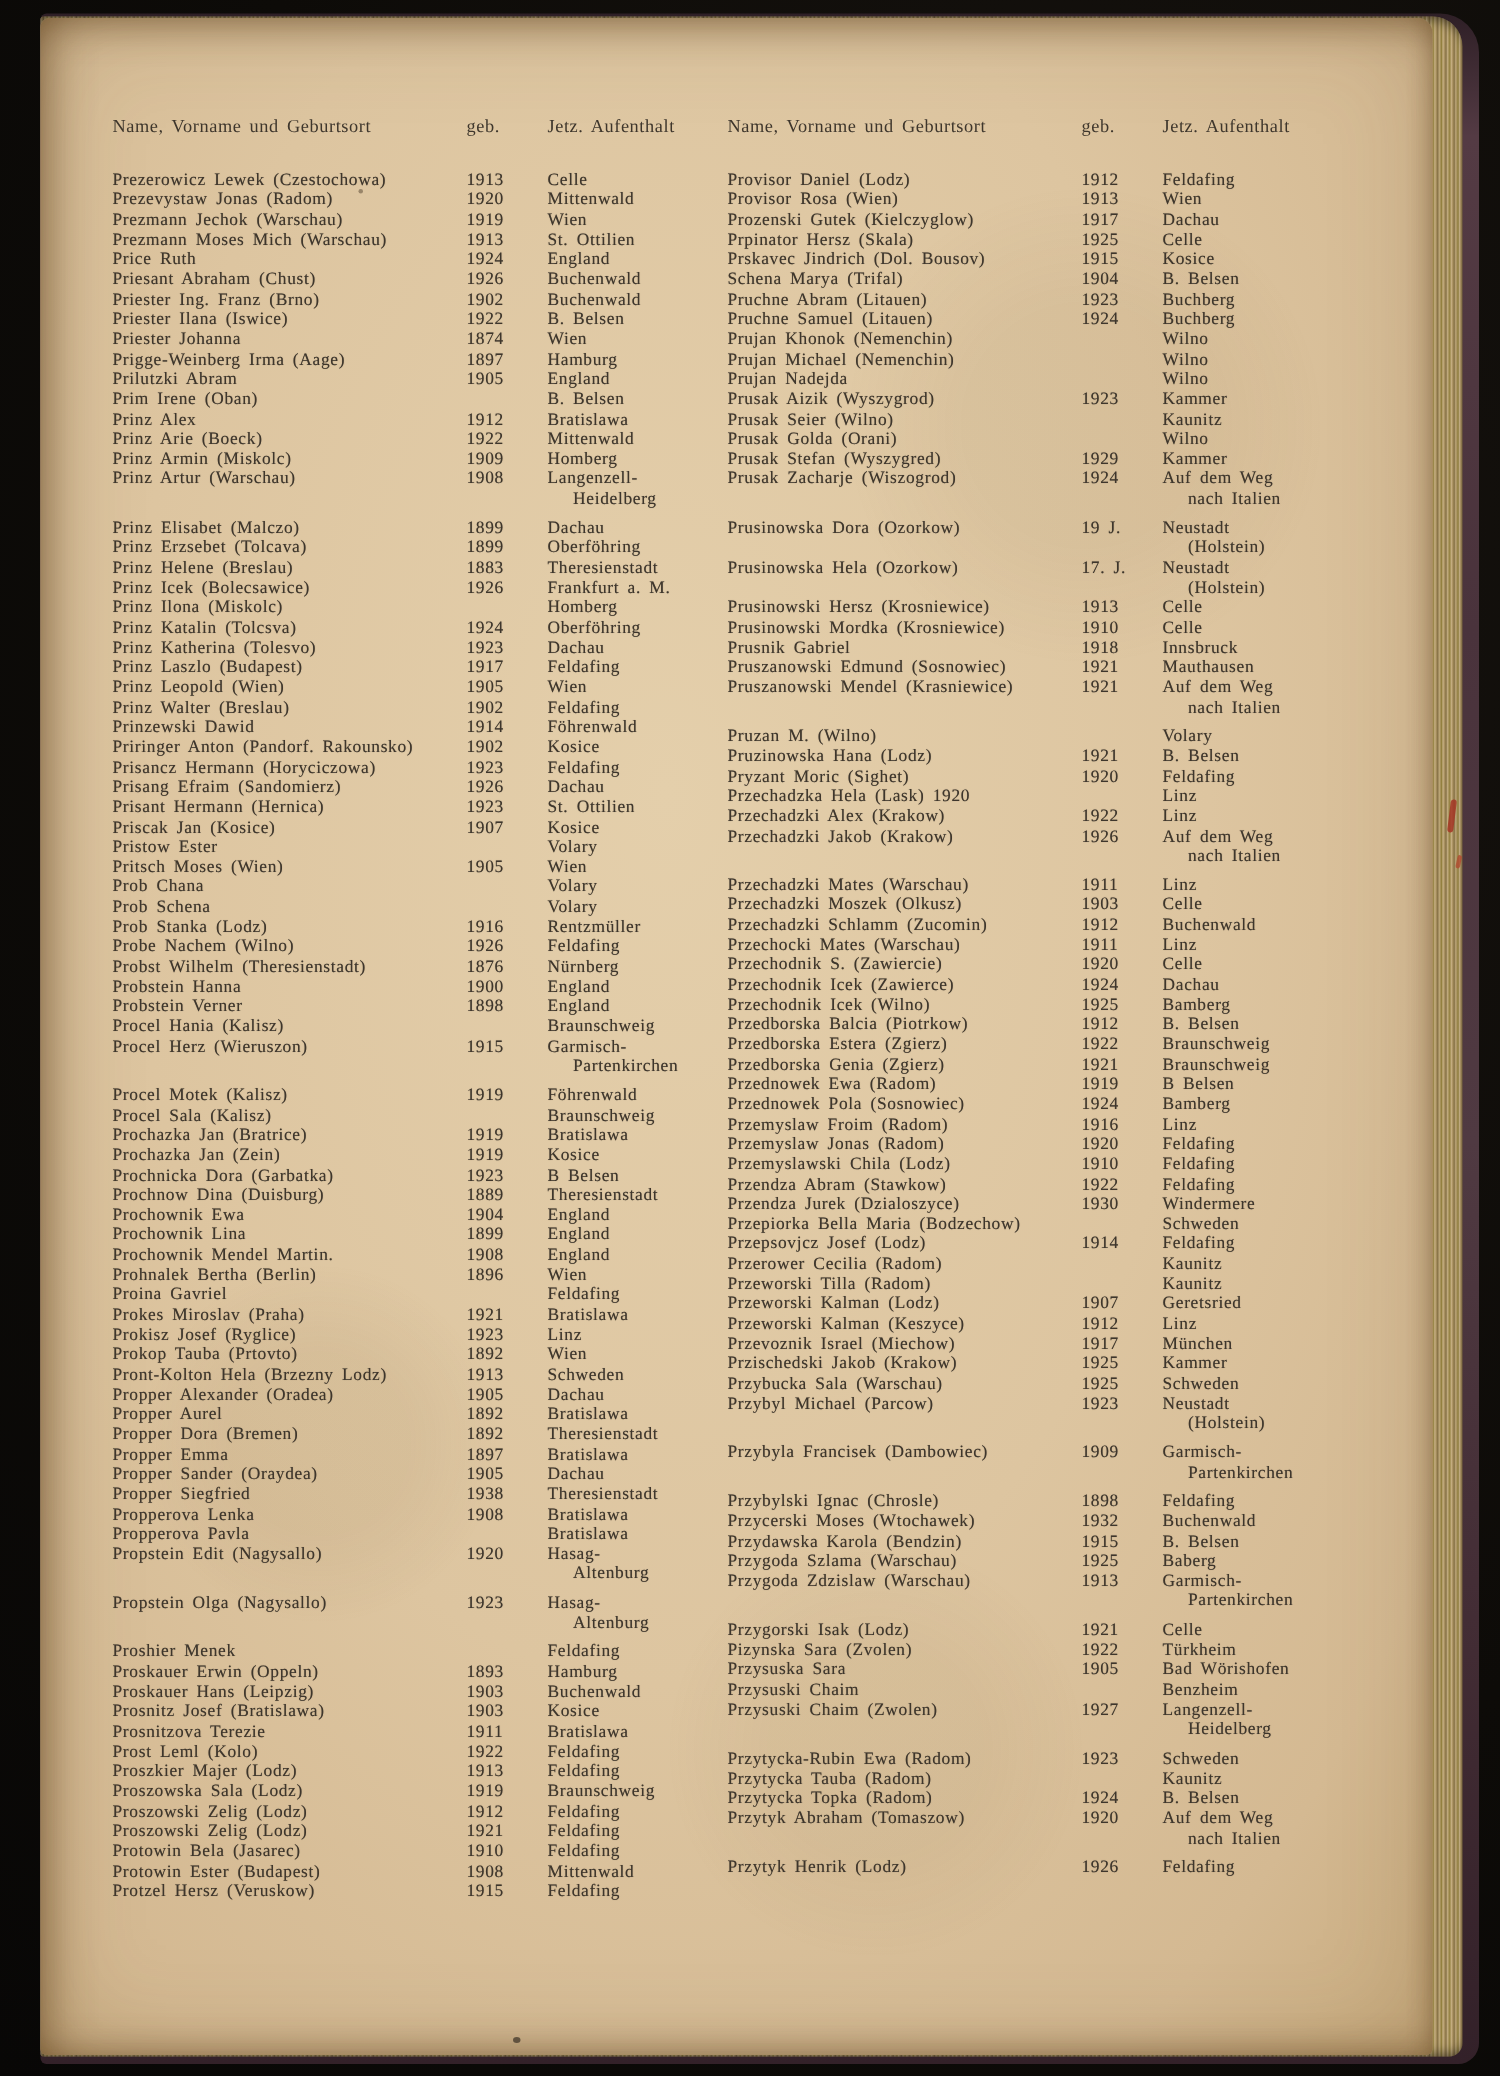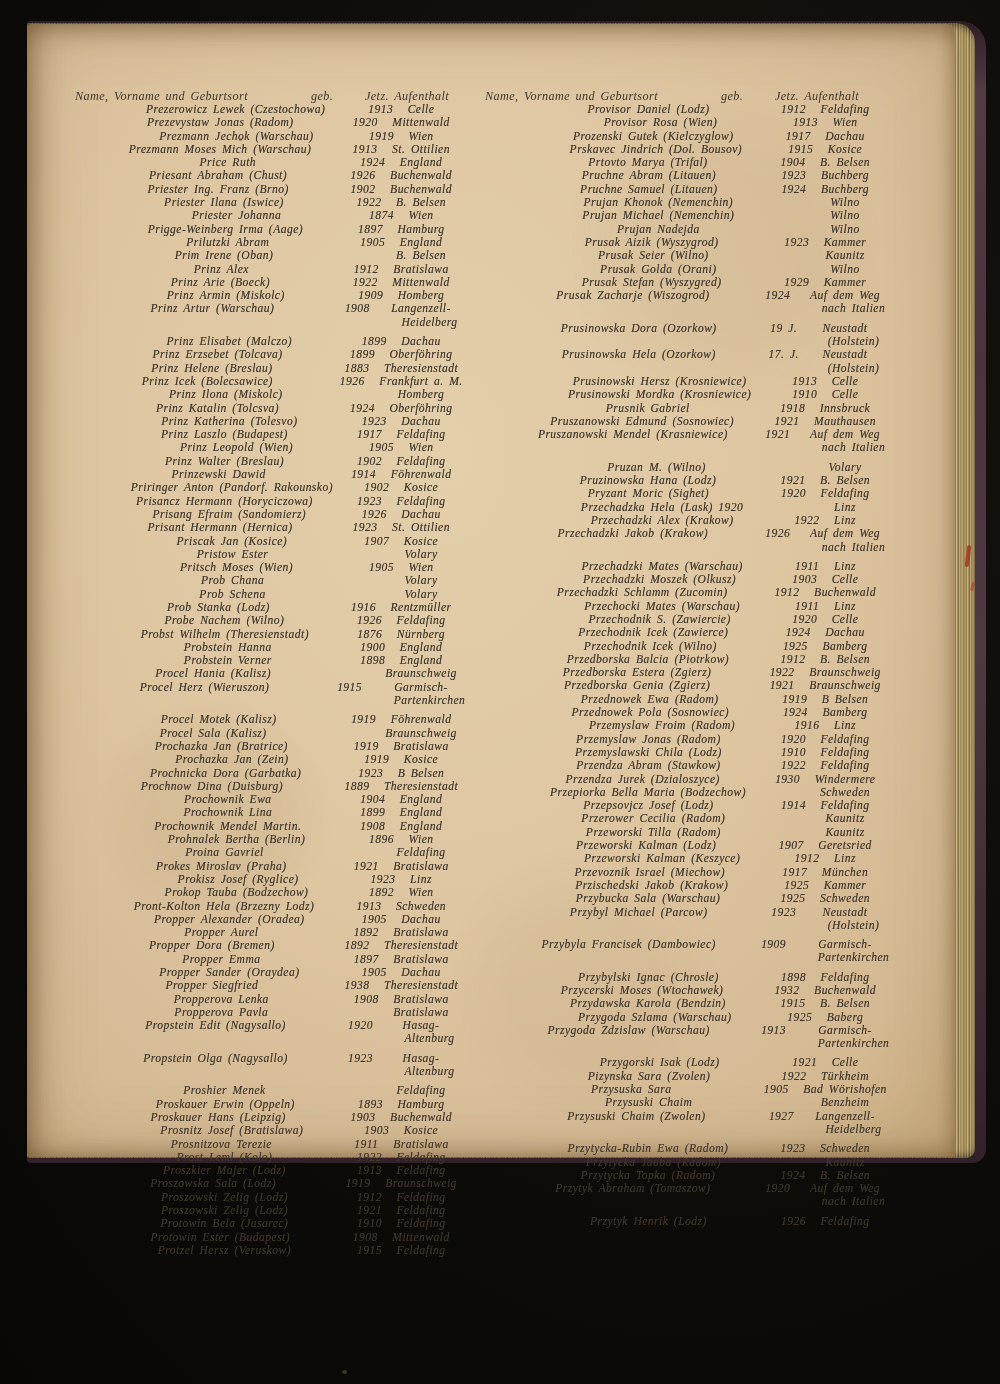--- a/index.html
+++ b/index.html
@@ -2,21 +2,21 @@
 <html><head>
 <meta charset="utf-8">
 <style>
   html,body{margin:0;padding:0;}
   body{
     width:1000px;height:1384px;position:relative;overflow:hidden;
     background:
       radial-gradient(ellipse at 70% 30%, #17130f 0%, #0d0b08 60%, #080706 100%);
     font-family:"Liberation Serif", serif;
   }
-  .book{position:absolute;left:27px;top:21px;width:959px;height:1142px;font-style:italic;}
+  .book{position:absolute;left:27px;top:9px;width:959px;height:1367px;}
   
   .cover-edge{
     position:absolute;inset:0;
     background:linear-gradient(180deg,#2e1f26 0%,#543b44 6%,#4a333c 30%,#503a42 55%,#422c34 80%,#332129 100%);
     border-radius:4px 26px 14px 4px;
   }
   
   .page-stack{
     position:absolute;left:0;top:2px;bottom:5px;right:11px;
     background:repeating-linear-gradient(90deg,
@@ -51,21 +51,21 @@
     background:#b04a30;border-radius:2px;transform:rotate(12deg);opacity:.8;}
   .speck-1{position:absolute;left:315px;top:1346px;width:5px;height:4px;background:#4a3e30;border-radius:50%;opacity:.8;}
   .speck-2{position:absolute;left:212px;top:114px;width:3px;height:3px;background:#6a5a44;border-radius:50%;opacity:.6;}
 
   .col{position:absolute;top:66px;}
   .col-left{left:48px;width:402px;}
   .col-right{left:458px;width:430px;}
   .hdr{font-size:12.2px;line-height:13px;white-space:nowrap;letter-spacing:.4px;word-spacing:2px;}
   .hdr .hn{display:inline-block;width:236px;}
   .hdr .hy{display:inline-block;width:54px;}
-  .entries{text-align:center;}
+  .entries{margin-top:22px;}
   .entry{
     font-size:11.6px;line-height:13.3px;white-space:nowrap;
     letter-spacing:.45px;word-spacing:2.2px;
     text-shadow:0 0 .5px rgba(62,54,44,.55);
   }
   .entry.gap{margin-top:6px;}
   .entry .n{display:inline-block;width:236px;vertical-align:top;overflow:visible;}
   .entry .y{display:inline-block;width:54px;vertical-align:top;}
   .entry .p{display:inline-block;vertical-align:top;}
   .entry .p .l2{display:block;padding-left:17px;}
@@ -137,21 +137,21 @@
           <div class="entry"><span class="n">Prochazka Jan (Zein)</span><span class="y">1919</span><span class="p">Kosice</span></div>
           <div class="entry"><span class="n">Prochnicka Dora (Garbatka)</span><span class="y">1923</span><span class="p">B Belsen</span></div>
           <div class="entry"><span class="n">Prochnow Dina (Duisburg)</span><span class="y">1889</span><span class="p">Theresienstadt</span></div>
           <div class="entry"><span class="n">Prochownik Ewa</span><span class="y">1904</span><span class="p">England</span></div>
           <div class="entry"><span class="n">Prochownik Lina</span><span class="y">1899</span><span class="p">England</span></div>
           <div class="entry"><span class="n">Prochownik Mendel Martin.</span><span class="y">1908</span><span class="p">England</span></div>
           <div class="entry"><span class="n">Prohnalek Bertha (Berlin)</span><span class="y">1896</span><span class="p">Wien</span></div>
           <div class="entry"><span class="n">Proina Gavriel</span><span class="y"></span><span class="p">Feldafing</span></div>
           <div class="entry"><span class="n">Prokes Miroslav (Praha)</span><span class="y">1921</span><span class="p">Bratislawa</span></div>
           <div class="entry"><span class="n">Prokisz Josef (Ryglice)</span><span class="y">1923</span><span class="p">Linz</span></div>
-          <div class="entry"><span class="n">Prokop Tauba (Bodzechow)</span><span class="y">1892</span><span class="p">Wien</span></div>
+          <div class="entry"><span class="n">Prokop Tauba (Prtovto)</span><span class="y">1892</span><span class="p">Wien</span></div>
           <div class="entry"><span class="n">Pront-Kolton Hela (Brzezny Lodz)</span><span class="y">1913</span><span class="p">Schweden</span></div>
           <div class="entry"><span class="n">Propper Alexander (Oradea)</span><span class="y">1905</span><span class="p">Dachau</span></div>
           <div class="entry"><span class="n">Propper Aurel</span><span class="y">1892</span><span class="p">Bratislawa</span></div>
           <div class="entry"><span class="n">Propper Dora (Bremen)</span><span class="y">1892</span><span class="p">Theresienstadt</span></div>
           <div class="entry"><span class="n">Propper Emma</span><span class="y">1897</span><span class="p">Bratislawa</span></div>
           <div class="entry"><span class="n">Propper Sander (Oraydea)</span><span class="y">1905</span><span class="p">Dachau</span></div>
           <div class="entry"><span class="n">Propper Siegfried</span><span class="y">1938</span><span class="p">Theresienstadt</span></div>
           <div class="entry"><span class="n">Propperova Lenka</span><span class="y">1908</span><span class="p">Bratislawa</span></div>
           <div class="entry"><span class="n">Propperova Pavla</span><span class="y"></span><span class="p">Bratislawa</span></div>
           <div class="entry"><span class="n">Propstein Edit (Nagysallo)</span><span class="y">1920</span><span class="p">Hasag-<span class="l2">Altenburg</span></span></div>
@@ -173,22 +173,23 @@
     </div>
 
     <div class="col col-right">
       <div class="hdr">
         <span class="hn">Name, Vorname und Geburtsort</span><span class="hy">geb.</span><span class="hr">Jetz. Aufenthalt</span>
       </div>
       <div class="entries">
           <div class="entry"><span class="n">Provisor Daniel (Lodz)</span><span class="y">1912</span><span class="p">Feldafing</span></div>
           <div class="entry"><span class="n">Provisor Rosa (Wien)</span><span class="y">1913</span><span class="p">Wien</span></div>
           <div class="entry"><span class="n">Prozenski Gutek (Kielczyglow)</span><span class="y">1917</span><span class="p">Dachau</span></div>
+          <div class="entry"><span class="n">Prpinator Hersz (Skala)</span><span class="y">1925</span><span class="p">Celle</span></div>
           <div class="entry"><span class="n">Prskavec Jindrich (Dol. Bousov)</span><span class="y">1915</span><span class="p">Kosice</span></div>
-          <div class="entry"><span class="n">Prtovto Marya (Trifal)</span><span class="y">1904</span><span class="p">B. Belsen</span></div>
+          <div class="entry"><span class="n">Schena Marya (Trifal)</span><span class="y">1904</span><span class="p">B. Belsen</span></div>
           <div class="entry"><span class="n">Pruchne Abram (Litauen)</span><span class="y">1923</span><span class="p">Buchberg</span></div>
           <div class="entry"><span class="n">Pruchne Samuel (Litauen)</span><span class="y">1924</span><span class="p">Buchberg</span></div>
           <div class="entry"><span class="n">Prujan Khonok (Nemenchin)</span><span class="y"></span><span class="p">Wilno</span></div>
           <div class="entry"><span class="n">Prujan Michael (Nemenchin)</span><span class="y"></span><span class="p">Wilno</span></div>
           <div class="entry"><span class="n">Prujan Nadejda</span><span class="y"></span><span class="p">Wilno</span></div>
           <div class="entry"><span class="n">Prusak Aizik (Wyszygrod)</span><span class="y">1923</span><span class="p">Kammer</span></div>
           <div class="entry"><span class="n">Prusak Seier (Wilno)</span><span class="y"></span><span class="p">Kaunitz</span></div>
           <div class="entry"><span class="n">Prusak Golda (Orani)</span><span class="y"></span><span class="p">Wilno</span></div>
           <div class="entry"><span class="n">Prusak Stefan (Wyszygred)</span><span class="y">1929</span><span class="p">Kammer</span></div>
           <div class="entry"><span class="n">Prusak Zacharje (Wiszogrod)</span><span class="y">1924</span><span class="p">Auf dem Weg<span class="l2">nach Italien</span></span></div>

